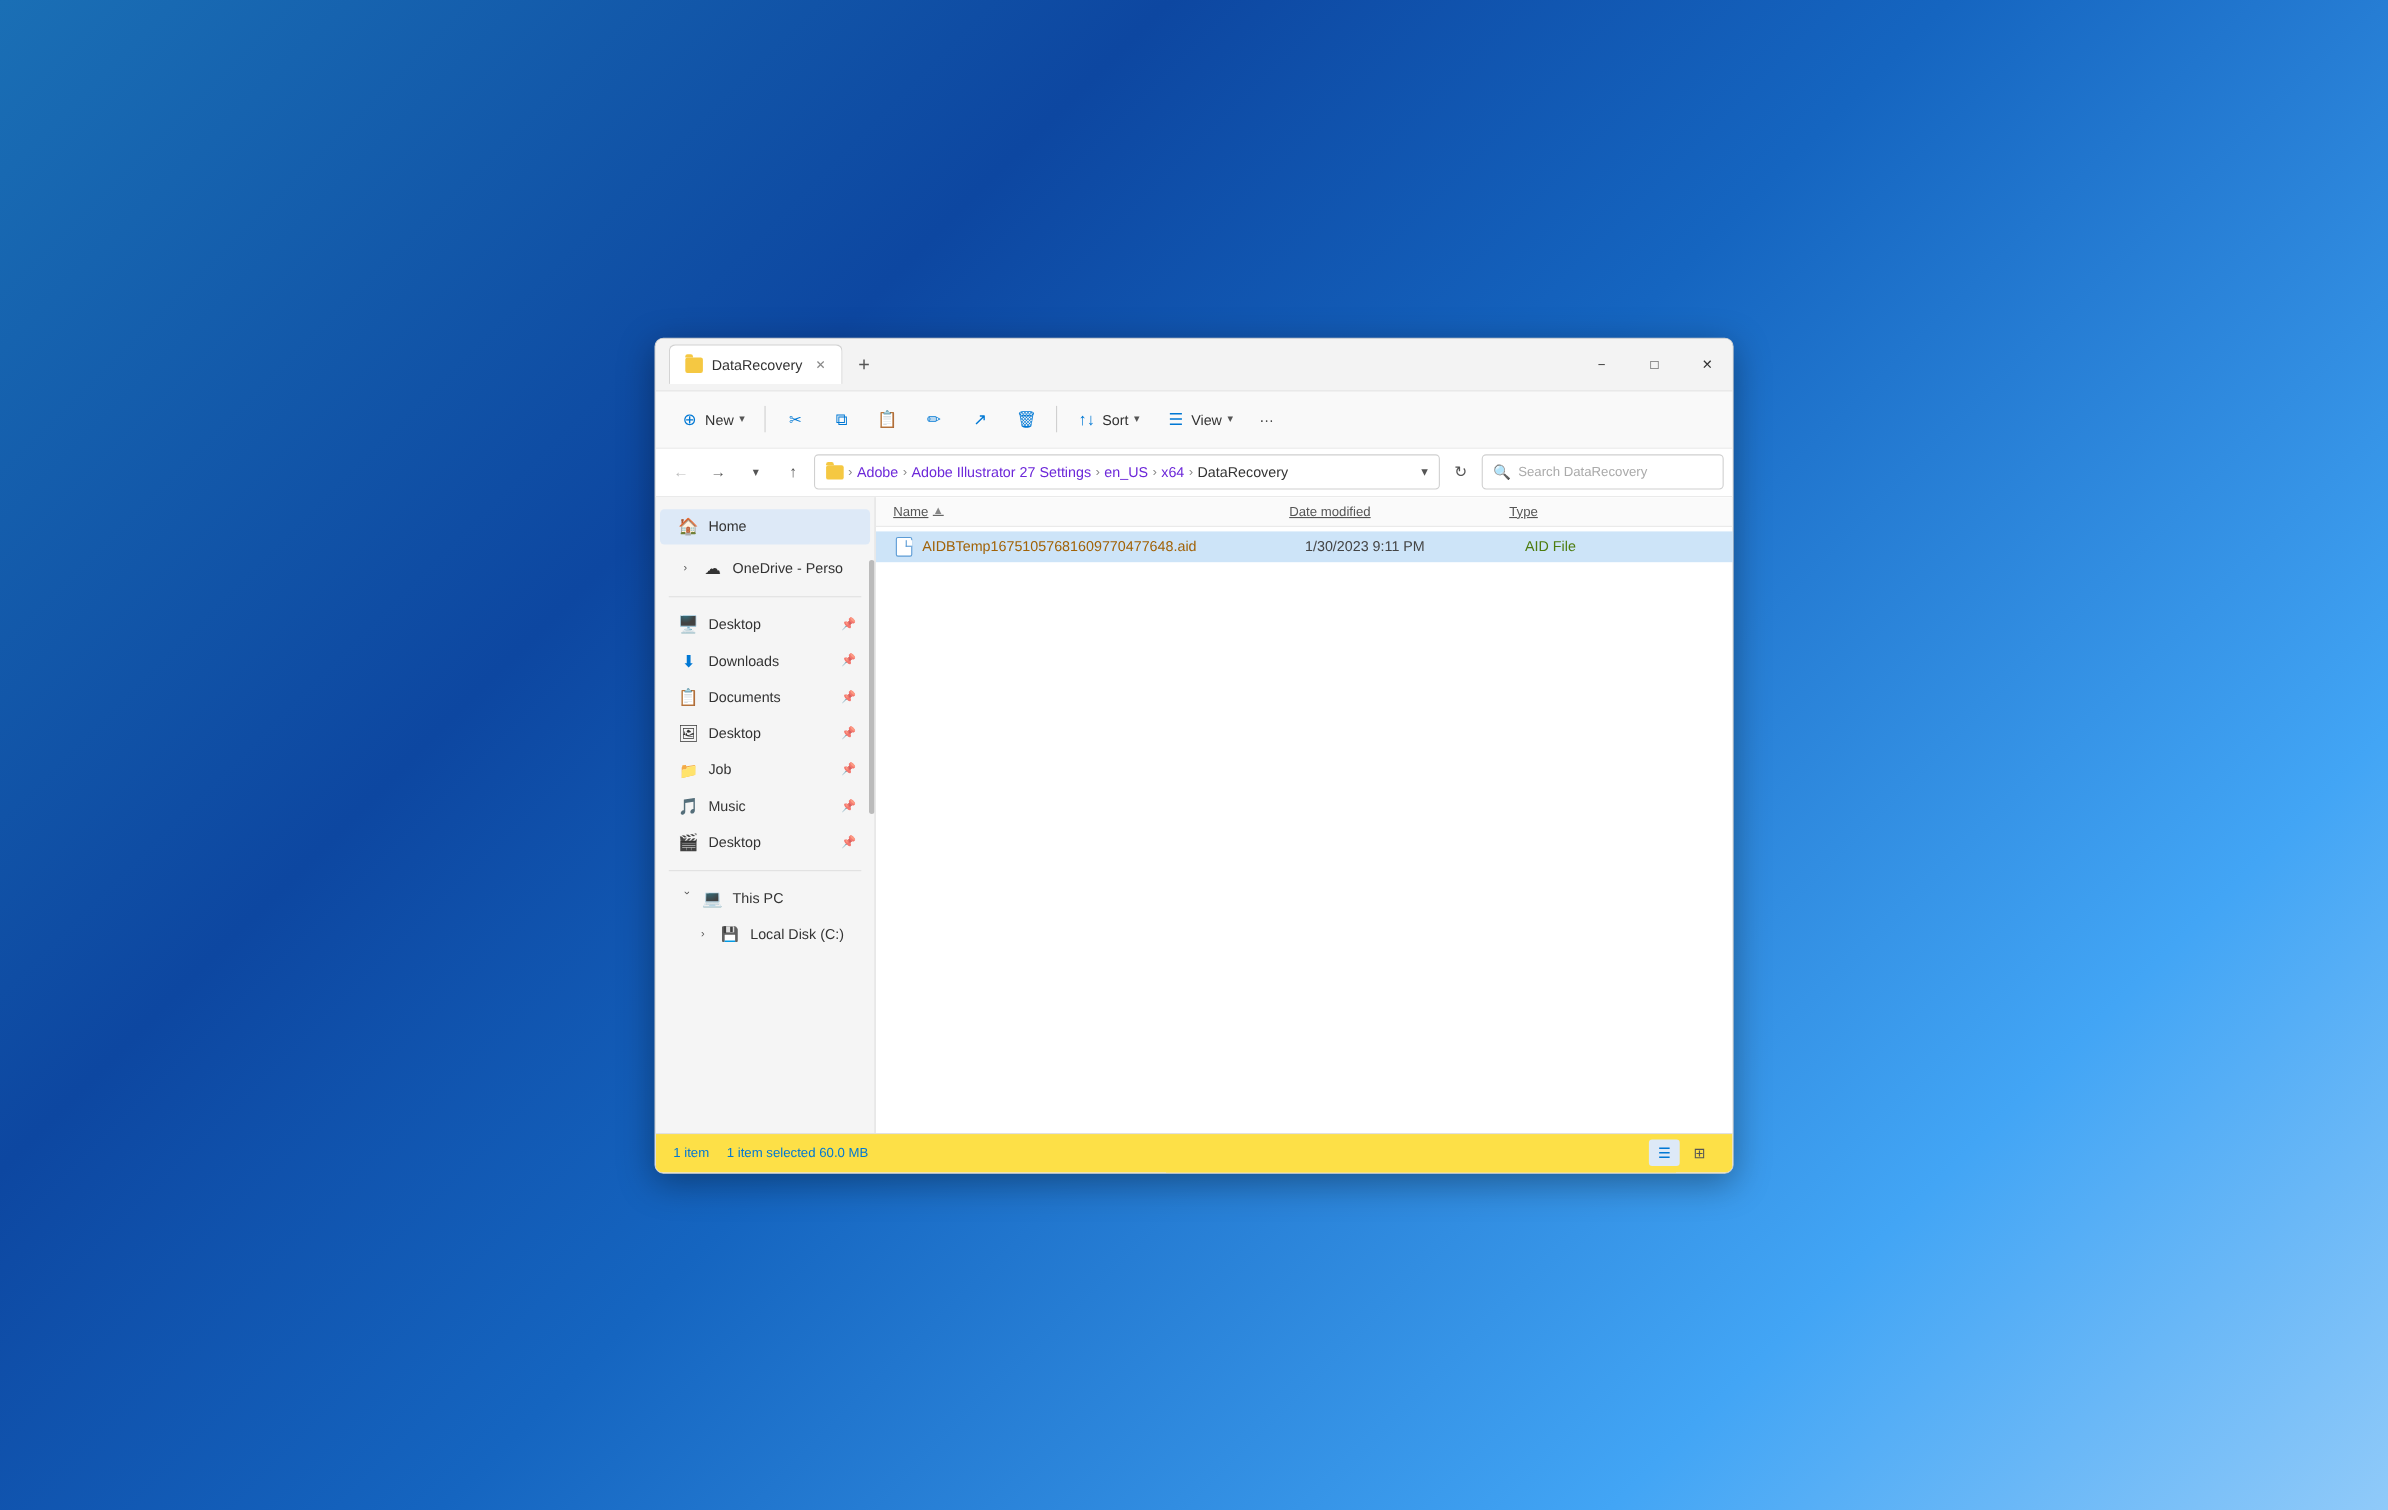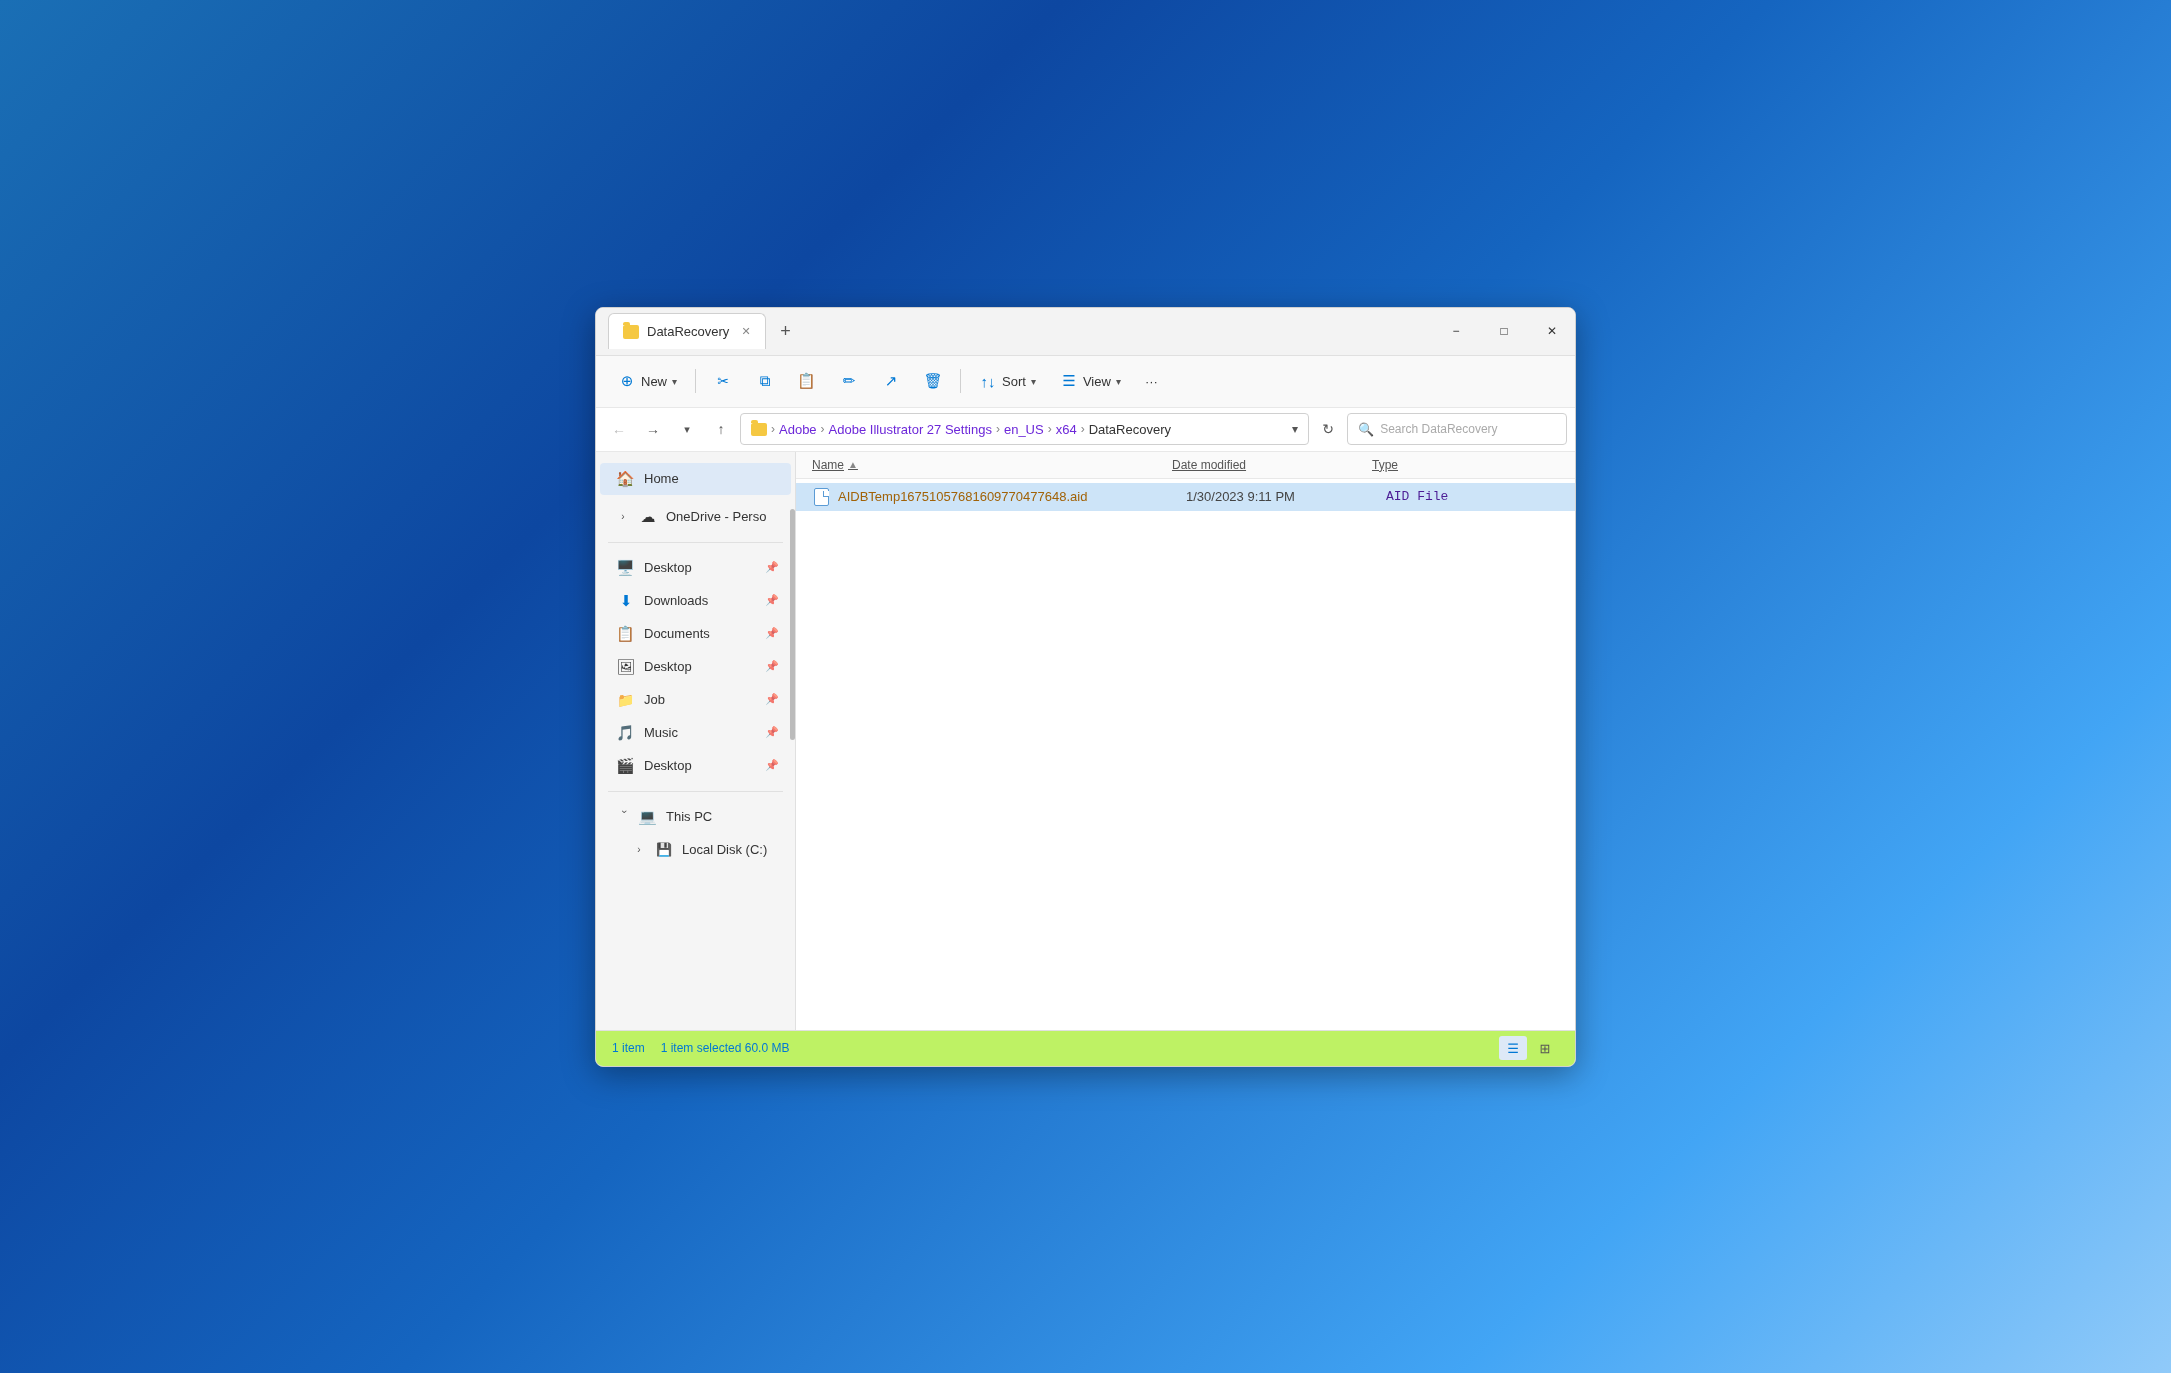--- a/index.html
+++ b/index.html
@@ -390,28 +390,28 @@
       position: absolute;
       top: 2px;
       right: -1px;
       width: 5px;
       height: 5px;
       background: #fff;
       border-left: 1.5px solid #5b9bd5;
       border-bottom: 1.5px solid #5b9bd5;
     }
     .file-date-cell { flex: 0 0 200px; color: #444; margin-left: 14px; }
-    .file-type-cell { flex: 0 0 150px; color: #4c1d95; font-family: Liberation Mono, monospace; }
+    .file-type-cell { flex: 0 0 150px; color: #4d7c0f; }
     .file-size-cell { flex: 0 0 120px; color: #444; text-align: right; }
 
     
     .status-bar {
       display: flex;
       align-items: center;
-      background: #bef264;
+      background: #fde047;
       height: 36px;
       padding: 0 16px;
       border-top: 1px solid #e0e0e0;
       font-size: 12px;
       color: #0078d4;
       gap: 16px;
       flex-shrink: 0;
     }
     .status-right {
       margin-left: auto;

